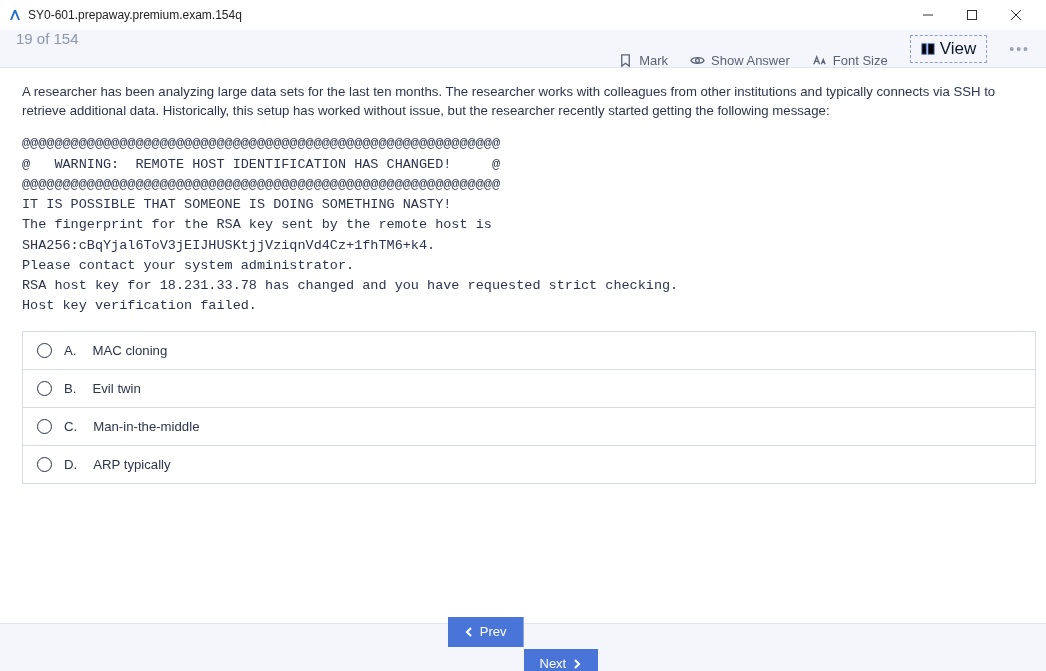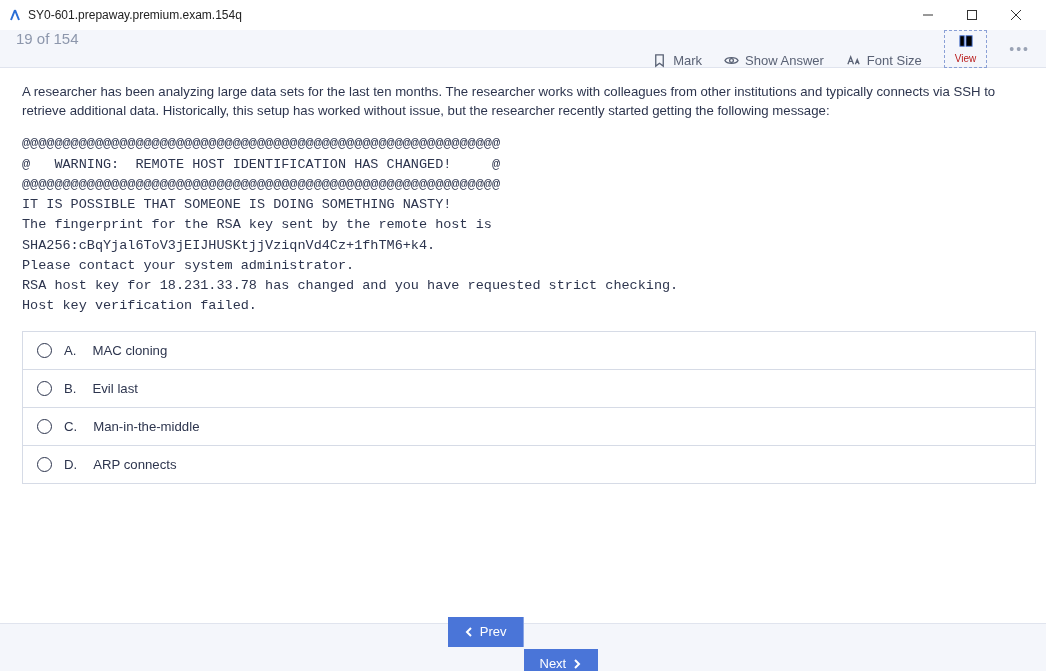--- a/index.html
+++ b/index.html
@@ -38,24 +38,23 @@
     display: flex;
     padding: 0 16px;
   }
   .progress { color: #8d97ac; font-size: 15px; flex:1;}
   .tool-right { display:flex; align-items:center; gap: 22px; color:#5a6275; font-size:13px;}
   .tool-item { display:flex; align-items:center; gap:6px; cursor:pointer;margin-top:24px;}
   .tool-item svg { width:15px; height:15px; stroke:#5a6275; fill:none; stroke-width:1.4;}
   .view-btn {
     border: 1px dashed #8aa0d6;
     padding: 3px 10px;
-    color:#b91c1c;
+    color:#0f172a;
     display:flex;align-items:center;gap:5px;
-    font-size:10px;
-    flex-direction:column;
+    font-size:17px;
   }
   .view-btn svg { stroke:#4a75d8; width:14px;height:14px;}
   .dots { color:#9aa3b5; letter-spacing:2px; font-size:14px;}
   .content {
     padding: 14px 10px 10px 22px;
     height: calc(671px - 30px - 38px - 48px);
     overflow:auto;
   }
   .question-intro {
     color: #2d354e;
@@ -192,31 +191,31 @@
 Host key verification failed.</div>
   <div class="options" id="options">
       <div class="option">
         <div class="radio"></div>
         <span class="opt-letter">A.</span>
         <span>MAC cloning</span>
       </div>
       <div class="option">
         <div class="radio"></div>
         <span class="opt-letter">B.</span>
-        <span>Evil last</span>
+        <span>Evil twin</span>
       </div>
       <div class="option">
         <div class="radio"></div>
         <span class="opt-letter">C.</span>
         <span>Man-in-the-middle</span>
       </div>
       <div class="option">
         <div class="radio"></div>
         <span class="opt-letter">D.</span>
-        <span>ARP connects</span>
+        <span>ARP typically</span>
       </div>
     </div>
 </div>
 
 <div class="footer">
   <div class="nav-btns">
     <div class="nav-btn">
       <svg viewBox="0 0 10 10">
           <path d="M7 1L3 5l4 4"></path>
         </svg>

